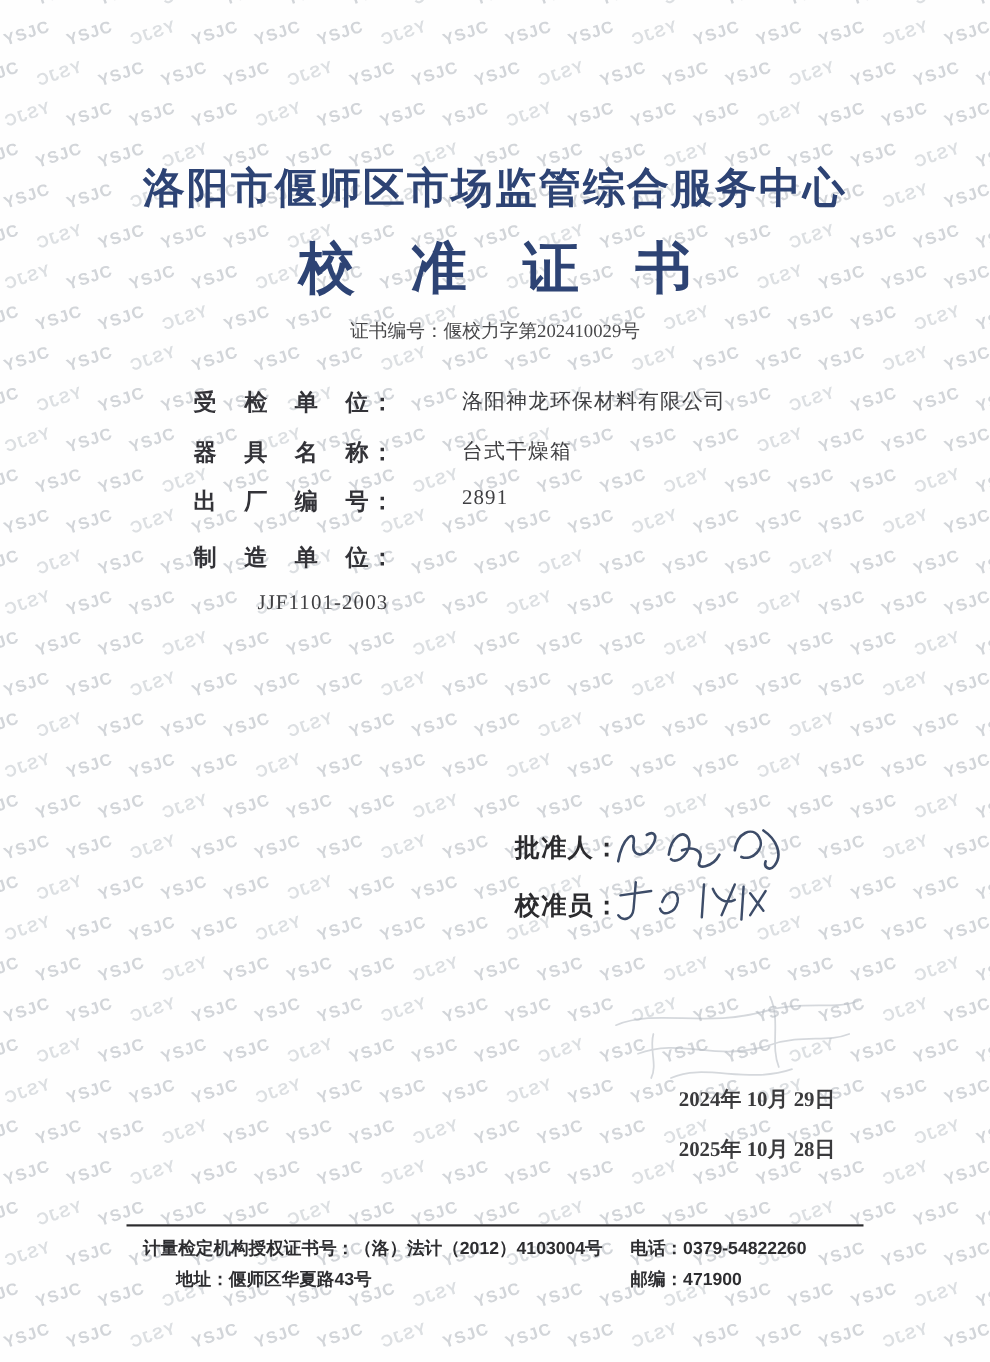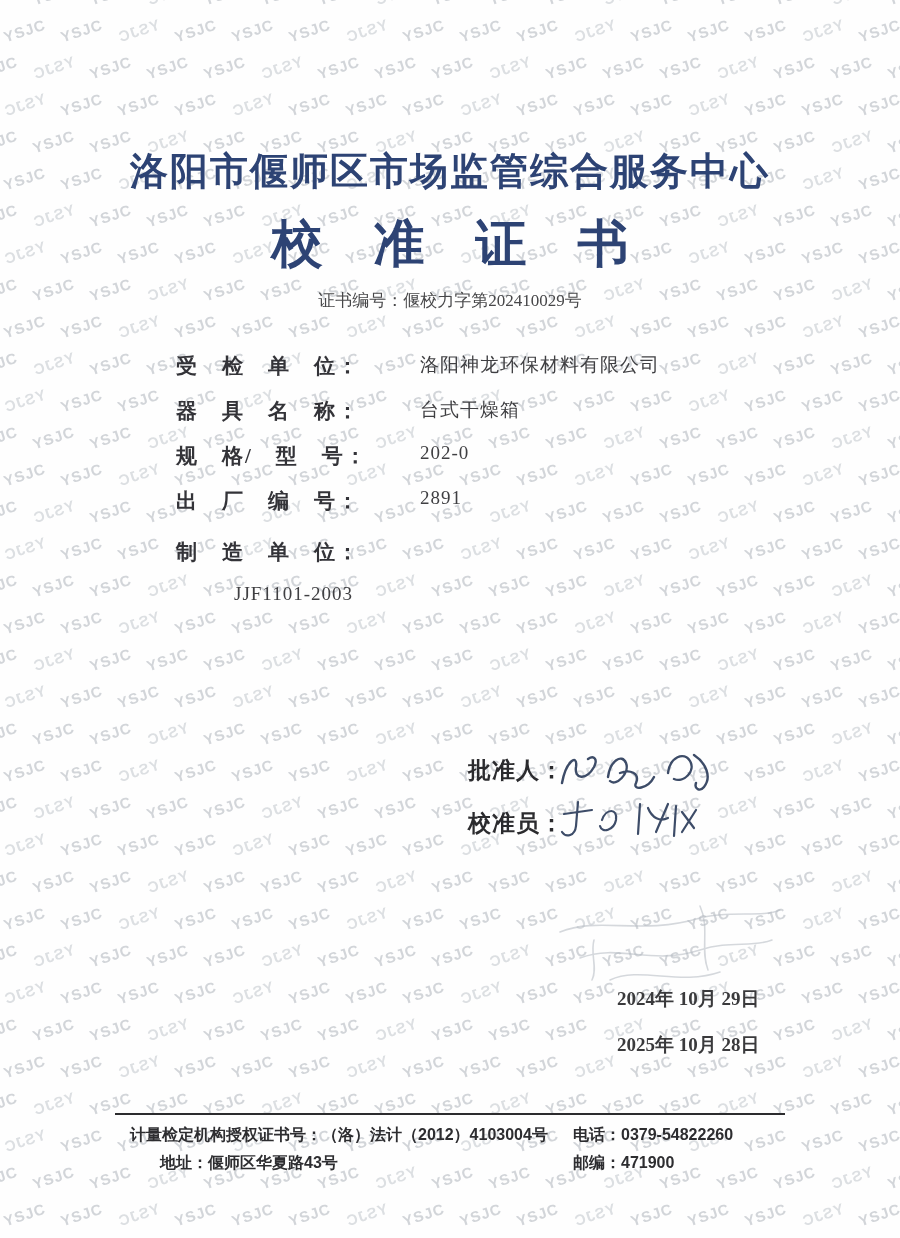--- a/index.html
+++ b/index.html
@@ -656,24 +656,20 @@
     <div class="fields">
       <div class="field-row">
         <span class="field-label">受　检　单　位：</span>
         <span class="field-value">洛阳神龙环保材料有限公司</span>
       </div>
       <div class="field-row">
         <span class="field-label">器　具　名　称：</span>
         <span class="field-value">台式干燥箱</span>
       </div>
       <div class="field-row">
-        <span class="field-label">规　格/　型　号：</span>
-        <span class="field-value">202-0</span>
-      </div>
-      <div class="field-row">
         <span class="field-label">出　厂　编　号：</span>
         <span class="field-value">2891</span>
       </div>
       <div class="field-row gap-before">
         <span class="field-label">制　造　单　位：</span>
       </div>
       <div class="field-row">
         <span class="field-value">JJF1101-2003</span>
       </div>
     </div>

